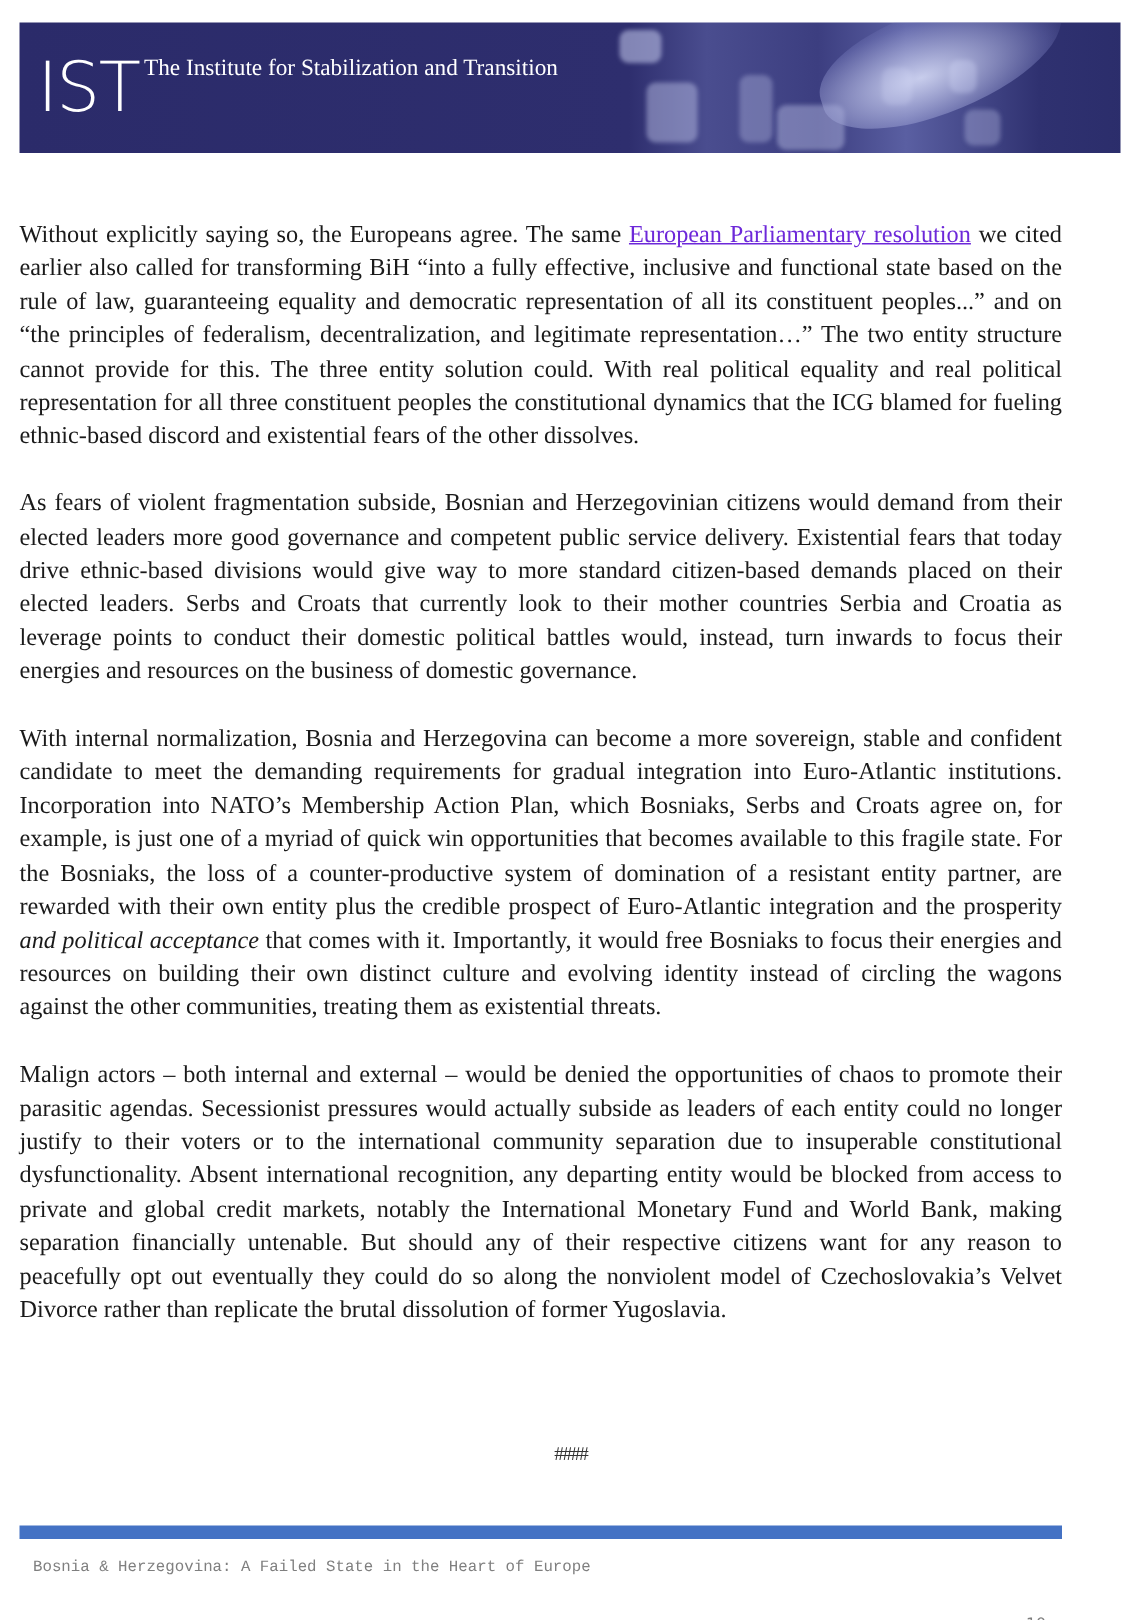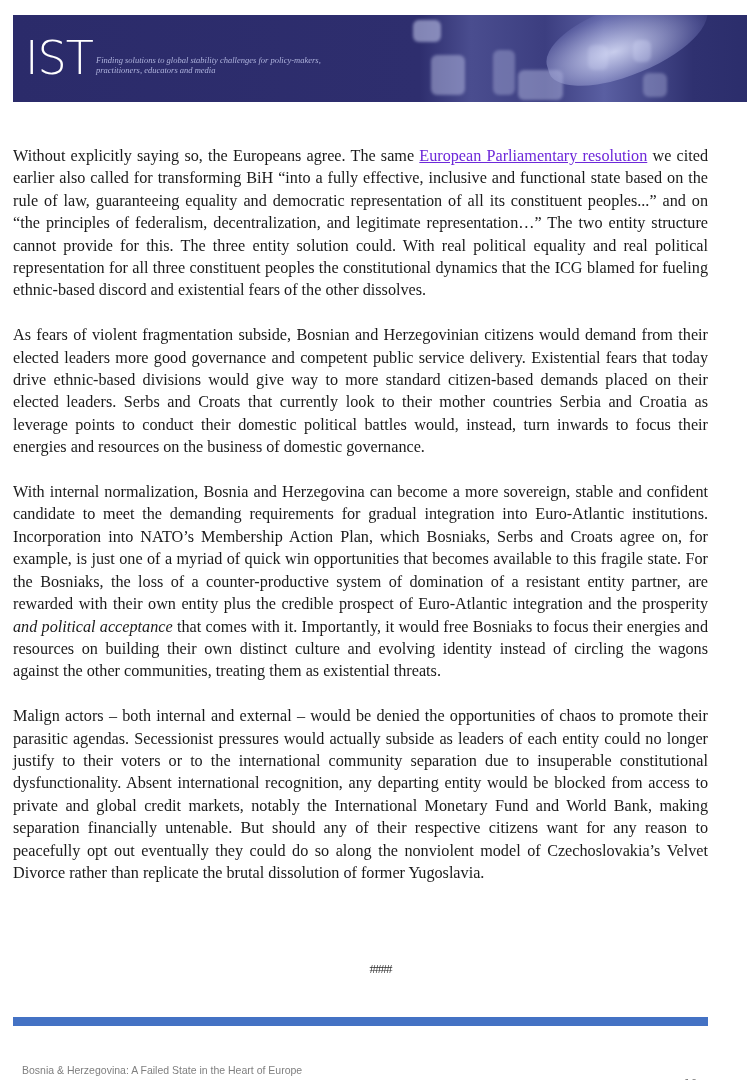--- a/index.html
+++ b/index.html
@@ -42,42 +42,42 @@
     .content em { font-style: italic; }
     .end-mark {
       position: absolute; left: 0; top: 961px; width: 747px; text-align: center;
       font-family: "Liberation Serif", serif; font-size: 13px; color: #333;
       letter-spacing: -1px; padding-left: 14px; box-sizing: border-box;
     }
     .footer-bar {
       position: absolute; left: 13px; top: 1017px; width: 695px; height: 9px; background: #4472c4;
     }
     .footer-title {
-      position: absolute; left: 22px; top: 1039px; font-family: Liberation Sans, sans-serif;
-      font-size: 10.5px; color: #7f7f7f; white-space: nowrap; margin-top: 25px;
+      position: absolute; left: 22px; top: 1039px; font-family: Liberation Mono, monospace;
+      font-size: 10.5px; color: #7f7f7f; white-space: nowrap;
     }
     .footer-page {
       position: absolute; left: 684px; top: 1039px; font-family: "DejaVu Sans", sans-serif;
       font-size: 10.5px; color: #7f7f7f; margin-top: 38px;
     }
   </style>
 </head>
 <body>
 
 <div class="header-banner">
   <div class="puzzle" style="left:400px;top:5px;width:28px;height:22px;"></div>
   <div class="puzzle" style="left:418px;top:40px;width:34px;height:40px;opacity:0.8;"></div>
   <div class="puzzle" style="left:480px;top:35px;width:22px;height:45px;opacity:0.6;"></div>
   <div class="puzzle" style="left:505px;top:55px;width:45px;height:30px;opacity:0.75;"></div>
   <div class="puzzle" style="left:575px;top:30px;width:20px;height:25px;opacity:0.6;"></div>
   <div class="puzzle" style="left:620px;top:25px;width:18px;height:22px;opacity:0.8;"></div>
   <div class="puzzle" style="left:630px;top:58px;width:24px;height:24px;opacity:0.6;"></div>
   <div class="hand"></div>
   <div class="logo-ist">IST</div>
-  <div class="org-tagline">Finding solutions to global stability challenges for policy-makers, practitioners, educators and media</div>
+  <div class="org-name">The Institute for Stabilization and Transition</div>
 </div>
 
 <div class="content">
   <p><span>Without explicitly saying so, the Europeans agree. The same </span><a href="#">European Parliamentary resolution</a><span> we cited earlier also called for transforming BiH “into a fully effective, inclusive and functional state based on the rule of law, guaranteeing equality and democratic representation of all its constituent peoples...” and on “the principles of federalism, decentralization, and legitimate representation…” The two entity structure cannot provide for this. The three entity solution could. With real political equality and real political representation for all three constituent peoples the constitutional dynamics that the ICG blamed for fueling ethnic-based discord and existential fears of the other dissolves.</span></p>
   <p>As fears of violent fragmentation subside, Bosnian and Herzegovinian citizens would demand from their elected leaders more good governance and competent public service delivery. Existential fears that today drive ethnic-based divisions would give way to more standard citizen-based demands placed on their elected leaders. Serbs and Croats that currently look to their mother countries Serbia and Croatia as leverage points to conduct their domestic political battles would, instead, turn inwards to focus their energies and resources on the business of domestic governance.</p>
   <p><span>With internal normalization, Bosnia and Herzegovina can become a more sovereign, stable and confident candidate to meet the demanding requirements for gradual integration into Euro-Atlantic institutions. Incorporation into NATO’s Membership Action Plan, which Bosniaks, Serbs and Croats agree on, for example, is just one of a myriad of quick win opportunities that becomes available to this fragile state. For the Bosniaks, the loss of a counter-productive system of domination of a resistant entity partner, are rewarded with their own entity plus the credible prospect of Euro-Atlantic integration and the prosperity </span><em>and political acceptance</em><span> that comes with it. Importantly, it would free Bosniaks to focus their energies and resources on building their own distinct culture and evolving identity instead of circling the wagons against the other communities, treating them as existential threats.</span></p>
   <p>Malign actors – both internal and external – would be denied the opportunities of chaos to promote their parasitic agendas. Secessionist pressures would actually subside as leaders of each entity could no longer justify to their voters or to the international community separation due to insuperable constitutional dysfunctionality. Absent international recognition, any departing entity would be blocked from access to private and global credit markets, notably the International Monetary Fund and World Bank, making separation financially untenable. But should any of their respective citizens want for any reason to peacefully opt out eventually they could do so along the nonviolent model of Czechoslovakia’s Velvet Divorce rather than replicate the brutal dissolution of former Yugoslavia.</p>
 </div>
 
 <div class="end-mark">####</div>

